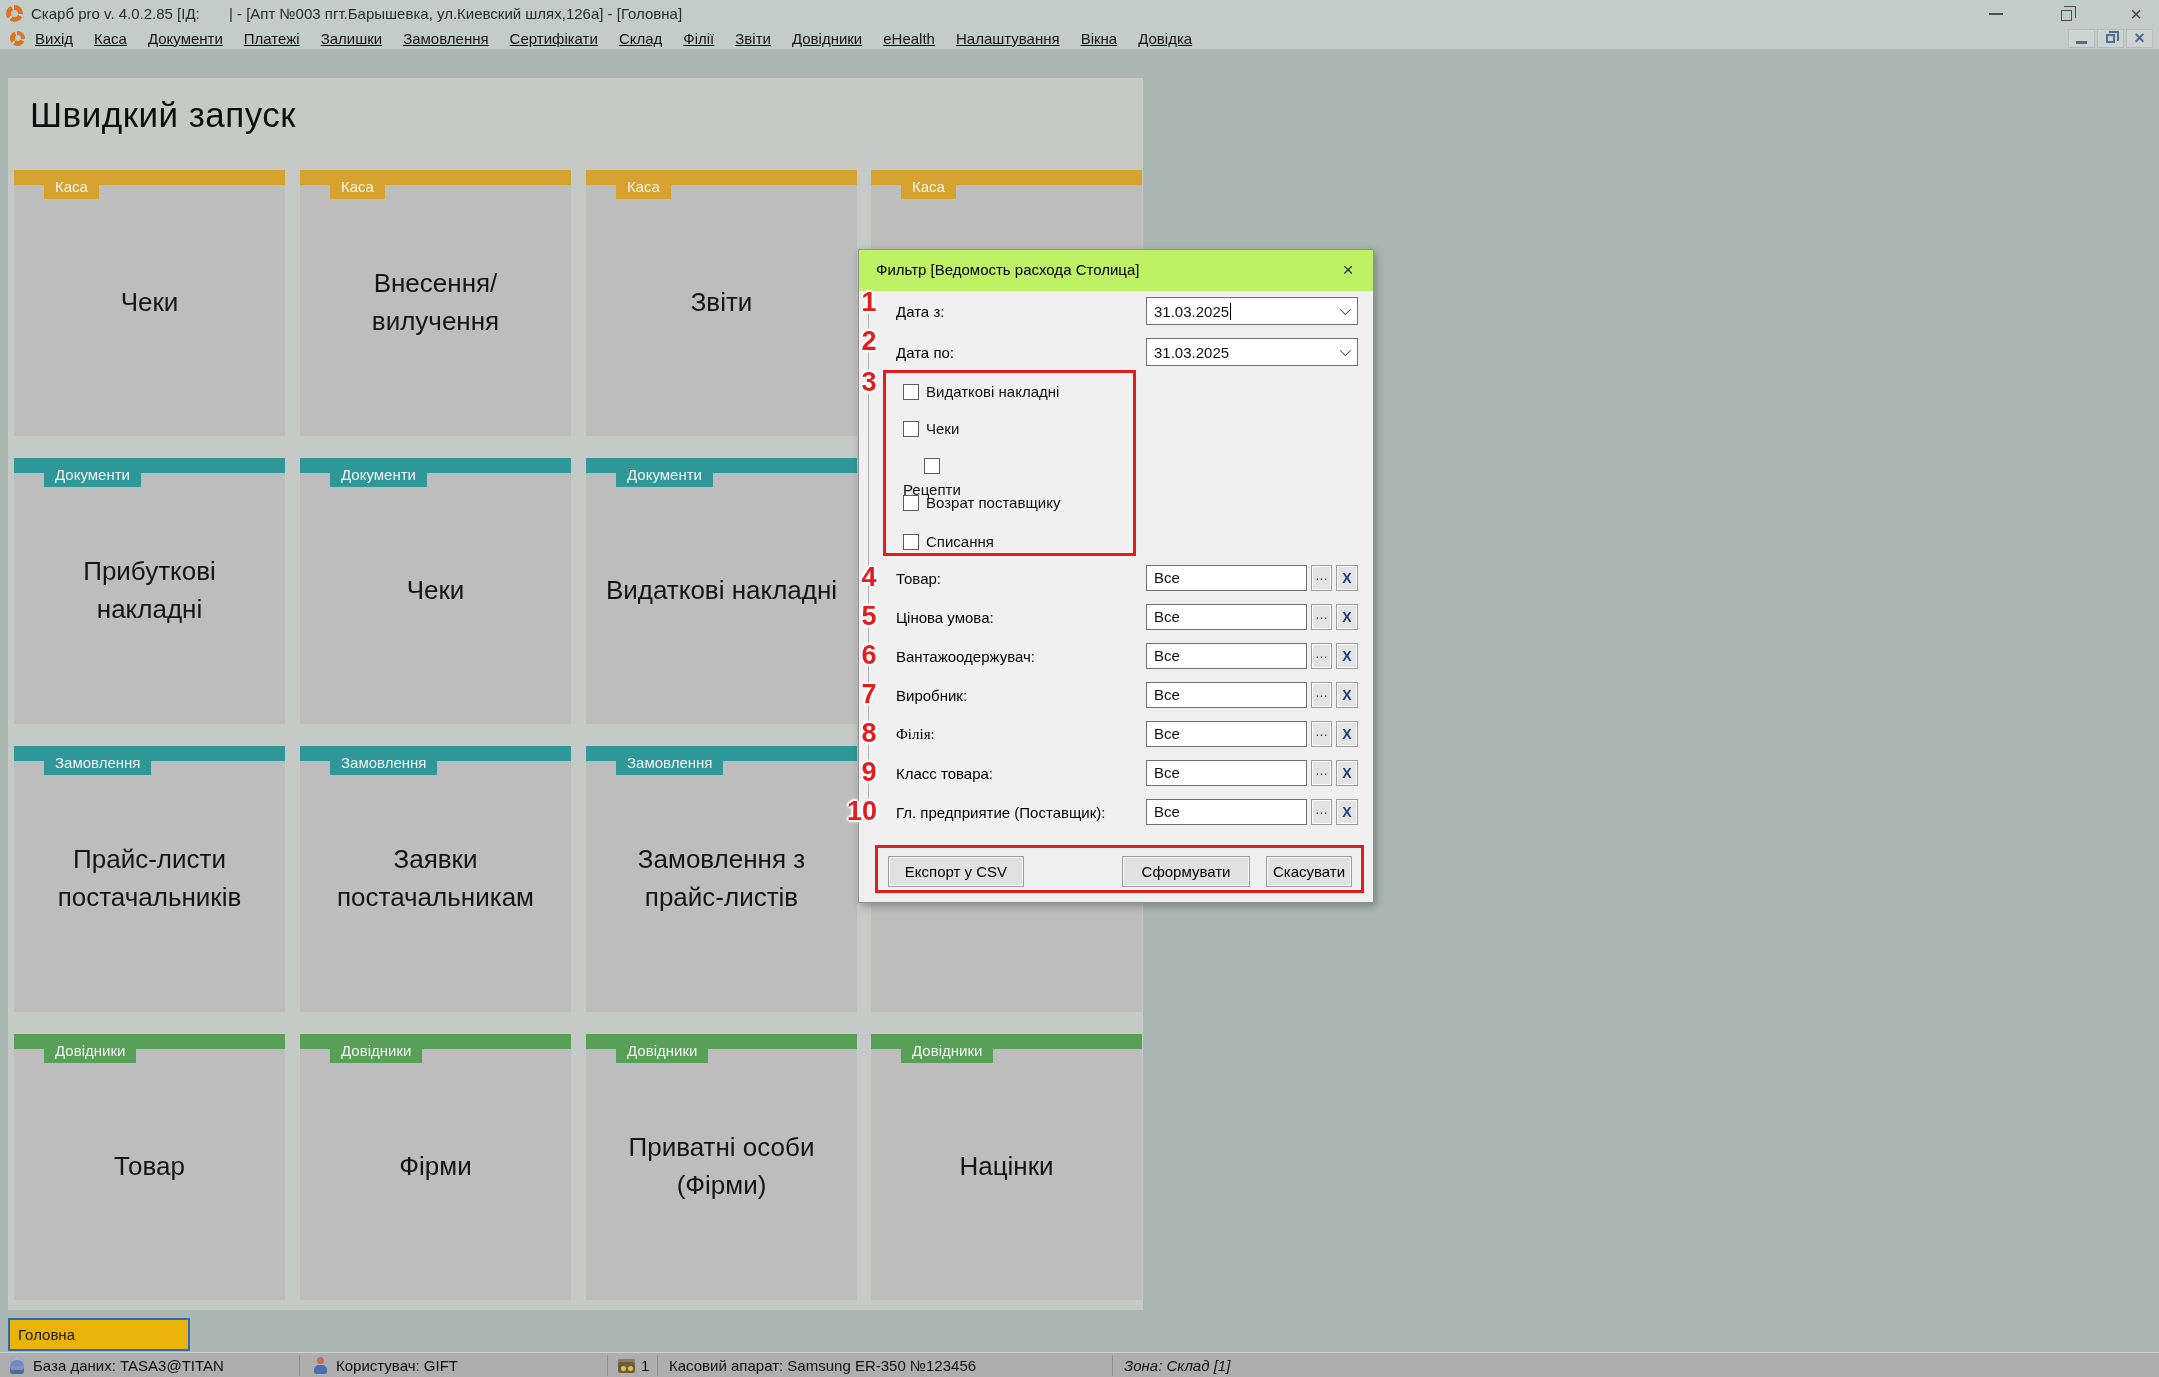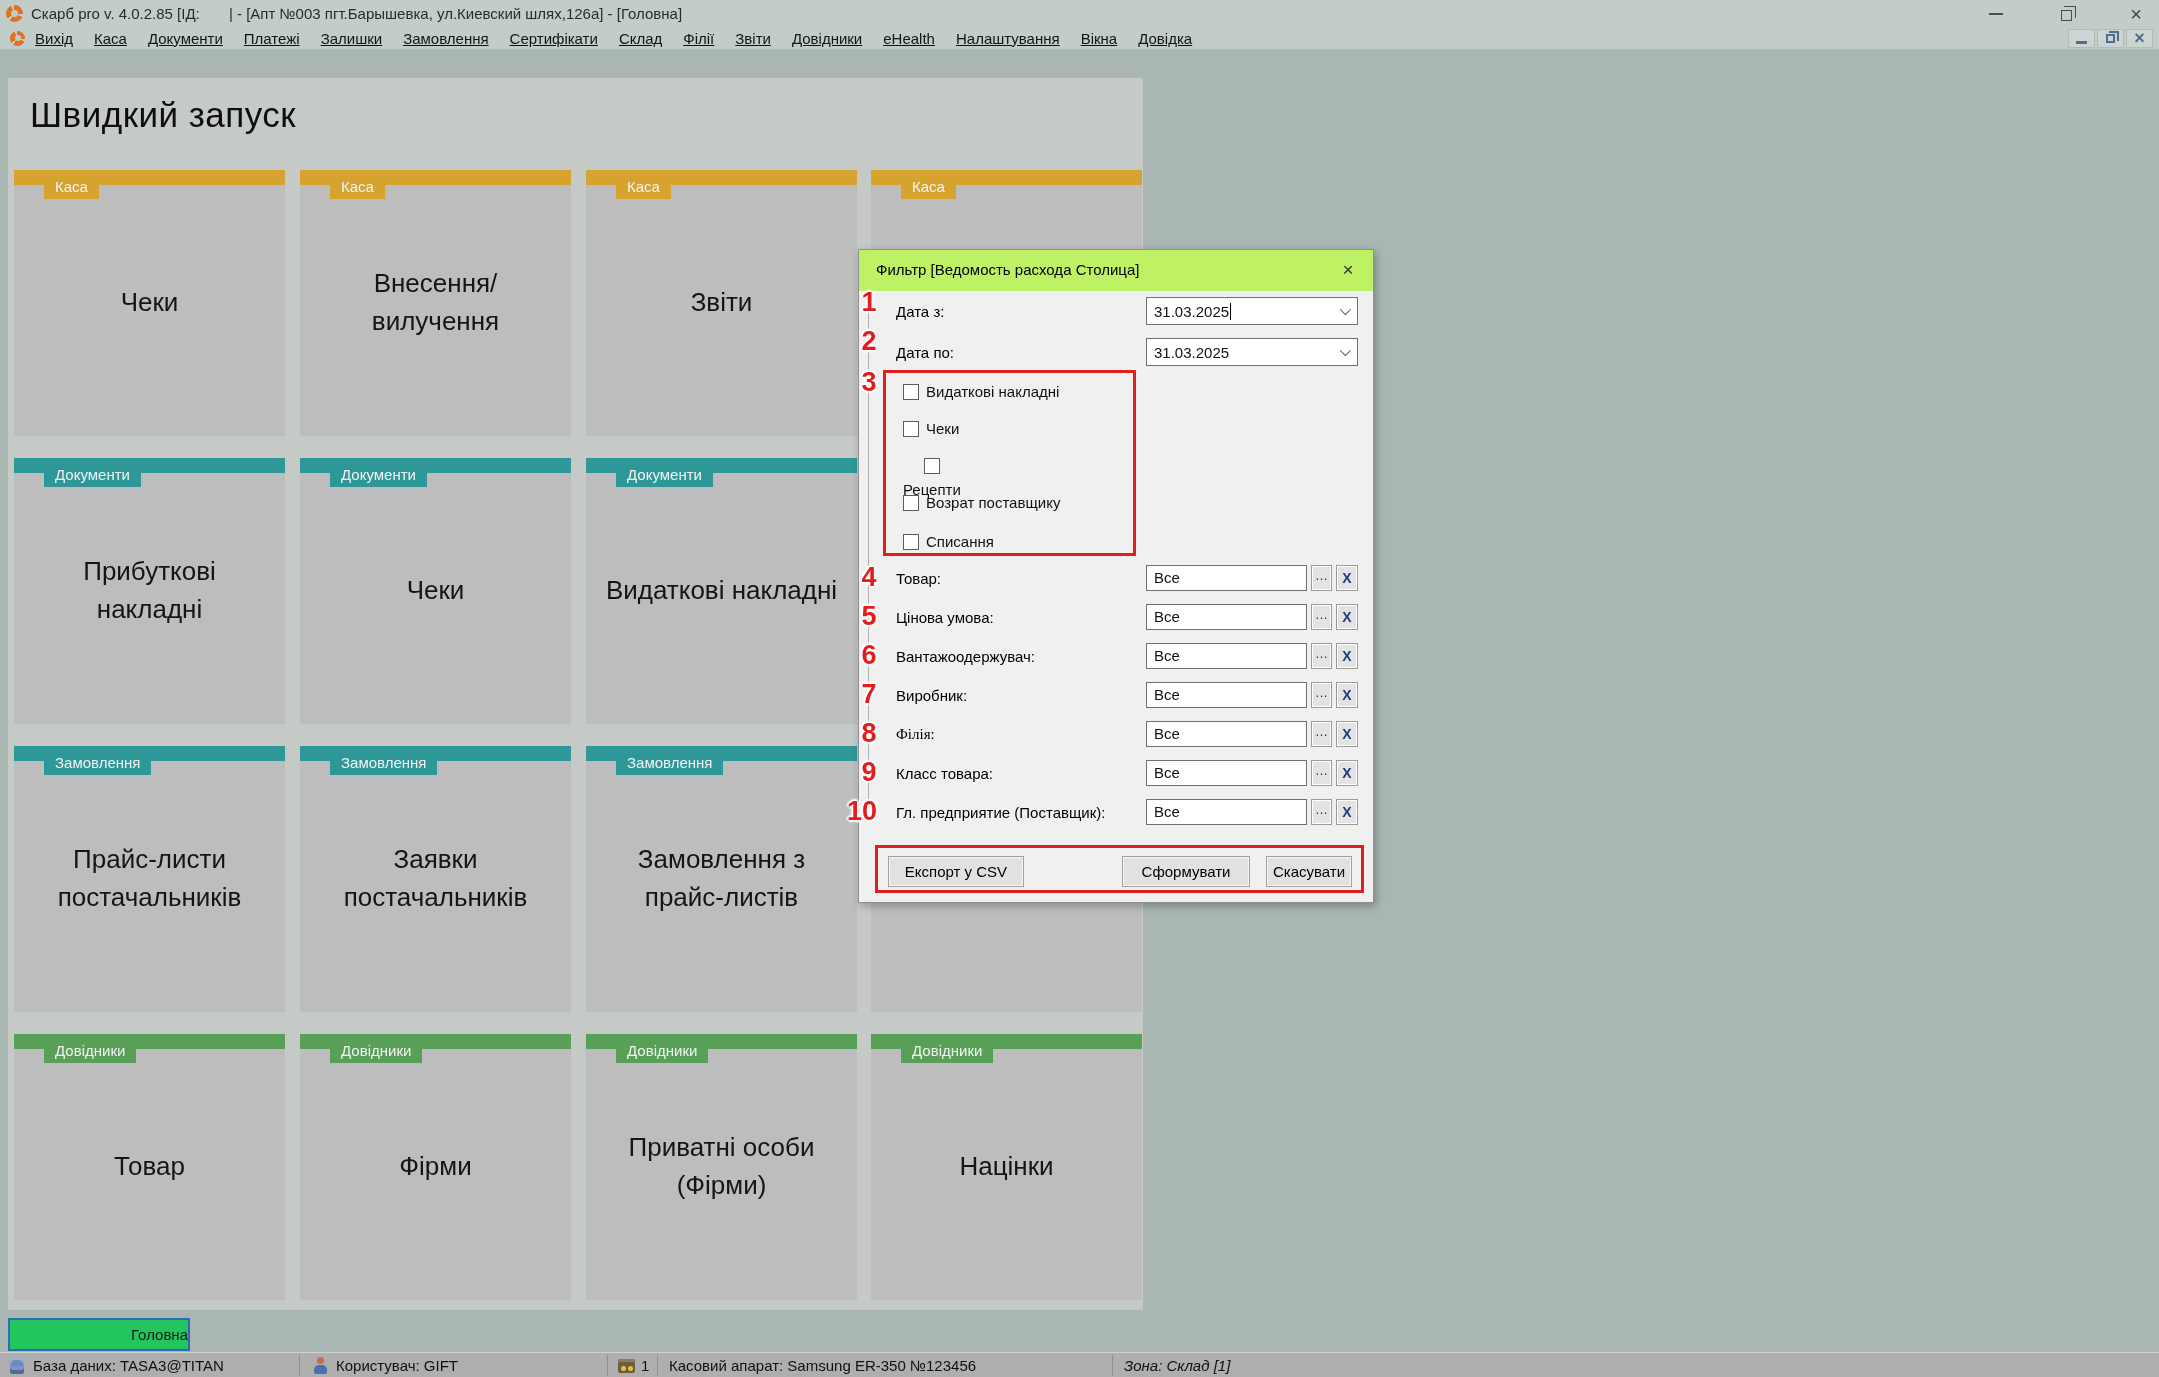--- a/index.html
+++ b/index.html
@@ -61,21 +61,21 @@
   .lk-x { position:absolute; left:477px; width:22px; height:26px; background:#e3e3e3; border:1px solid #9b9b9b; box-shadow:inset 0 0 0 1px #fff; font-size:14px; font-weight:bold; text-align:center; line-height:24px; color:#1d3d7c; }
   .dlg-btn { position:absolute; height:31px; background:#e1e1e1; border:1px solid #9f9f9f; box-shadow:inset 0 0 0 1px #f6f6f6; font-size:15px; text-align:center; line-height:29px; color:#000; cursor:default; }
 
   
   .ann-num { position:absolute; width:42px; text-align:center; font-size:27px; font-weight:bold; color:#e21d1d; z-index:7;
     text-shadow:-2px 0 2px #fff, 2px 0 2px #fff, 0 -2px 2px #fff, 0 2px 2px #fff, -1px -1px 2px #fff, 1px 1px 2px #fff; }
   .ann-box { position:absolute; border:3px solid #e21d1d; z-index:6; }
   .ann-line { position:absolute; left:868px; width:1px; background:#aeb3b1; z-index:6; }
 
   
-  .footer-tab { position:absolute; left:8px; top:1318px; width:182px; height:33px; background:#22c55e; border:2px solid #2a6cb8; font-size:15px; line-height:29px; padding-left:8px; color:#1c1c1c;text-align:right; }
+  .footer-tab { position:absolute; left:8px; top:1318px; width:182px; height:33px; background:#eab308; border:2px solid #2a6cb8; font-size:15px; line-height:29px; padding-left:8px; color:#1c1c1c; }
   .statusbar { position:absolute; left:0; top:1352px; width:2159px; height:25px; background:#aeaeae; border-top:1px solid #d2d2d2; font-size:15px; color:#111; }
   .st-text { position:absolute; top:0; line-height:25px; white-space:nowrap; }
   .st-sep { position:absolute; top:2px; width:1px; height:21px; background:#8e8e8e; }
   .ic-db { position:absolute; width:14px; height:17px; border-radius:6px 6px 3px 3px; background:#6e89bb; box-shadow:inset 0 3px 0 #9db1d6, inset 0 -4px 0 #50699c, inset 0 -8px 0 #7e96c4; }
   .ic-user { position:absolute; width:15px; height:17px; }
   .ic-user::before { content:""; position:absolute; left:4px; top:0; width:7px; height:7px; border-radius:50%; background:#c46a4f; }
   .ic-user::after { content:""; position:absolute; left:1px; top:8px; width:13px; height:9px; border-radius:5px 5px 2px 2px; background:#4a6fae; }
   .ic-cart { position:absolute; width:17px; height:14px; background:#6b5c46; border-radius:2px; box-shadow:inset 0 3px 0 #8d7b5d; }
   .ic-cart::after { content:""; position:absolute; left:3px; bottom:2px; width:5px; height:5px; border-radius:50%; background:#e3c23a; box-shadow:7px 0 0 #e3c23a; }
 </style>
@@ -173,21 +173,21 @@
 </div>
 
 <div class="tile c2" style="left:14px; top:746px;">
   <div class="tile-bar"></div>
   <div class="tile-tag">Замовлення</div>
   <div class="tile-label">Прайс-листи постачальників</div>
 </div>
 <div class="tile c2" style="left:300px; top:746px;">
   <div class="tile-bar"></div>
   <div class="tile-tag">Замовлення</div>
-  <div class="tile-label">Заявки постачальників</div>
+  <div class="tile-label">Заявки постачальникам</div>
 </div>
 <div class="tile c2" style="left:586px; top:746px;">
   <div class="tile-bar"></div>
   <div class="tile-tag">Замовлення</div>
   <div class="tile-label">Замовлення з прайс-листів</div>
 </div>
 <div class="tile c2" style="left:871px; top:746px;">
   <div class="tile-bar"></div>
   <div class="tile-label"></div>
 </div>

